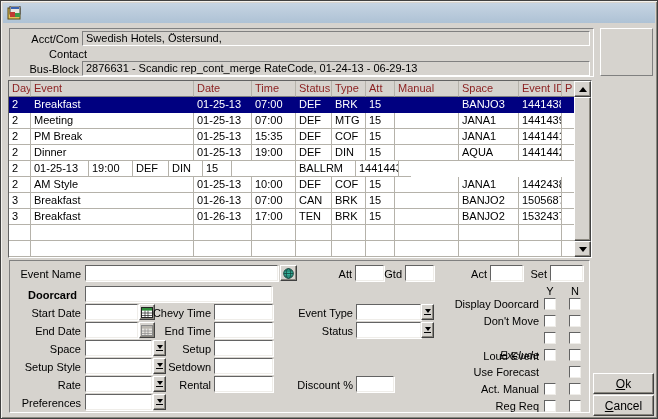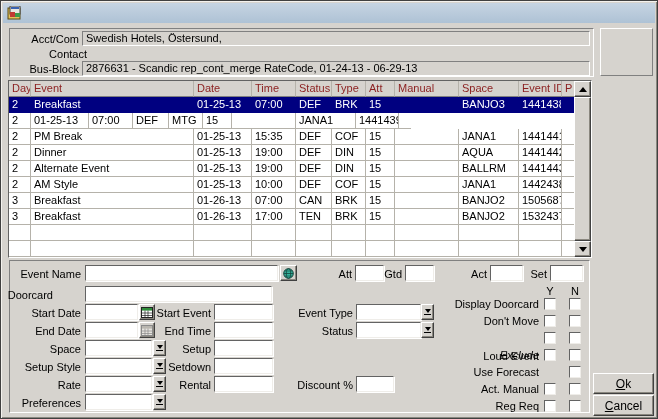--- a/index.html
+++ b/index.html
@@ -138,20 +138,21 @@
             <div class="td c4">DEF</div>
             <div class="td c5">BRK</div>
             <div class="td c6">15</div>
             <div class="td c7"></div>
             <div class="td c8">BANJO3</div>
             <div class="td c9">1441438</div>
             <div class="td c10"></div>
           </div>
           <div class="tr">
             <div class="td c0">2</div>
+            <div class="td c1">Meeting</div>
             <div class="td c2">01-25-13</div>
             <div class="td c3">07:00</div>
             <div class="td c4">DEF</div>
             <div class="td c5">MTG</div>
             <div class="td c6">15</div>
             <div class="td c7"></div>
             <div class="td c8">JANA1</div>
             <div class="td c9">1441439</div>
             <div class="td c10"></div>
           </div>
@@ -176,21 +177,20 @@
             <div class="td c4">DEF</div>
             <div class="td c5">DIN</div>
             <div class="td c6">15</div>
             <div class="td c7"></div>
             <div class="td c8">AQUA</div>
             <div class="td c9">1441442</div>
             <div class="td c10"></div>
           </div>
           <div class="tr">
             <div class="td c0">2</div>
-            <div class="td c1">Alternate Event</div>
             <div class="td c2">01-25-13</div>
             <div class="td c3">19:00</div>
             <div class="td c4">DEF</div>
             <div class="td c5">DIN</div>
             <div class="td c6">15</div>
             <div class="td c7"></div>
             <div class="td c8">BALLRM</div>
             <div class="td c9">1441443</div>
             <div class="td c10"></div>
           </div>
@@ -287,36 +287,36 @@
   </button>
   <div class="lbl" style="left:318px;top:266px;width:33px;">Att</div>
   <input class="inp" style="left: 354px; top: 264px; width: 29px;" value="">
   <div class="lbl" style="left:372px;top:266px;width:29px;">Gtd</div>
   <input class="inp" style="left: 404px; top: 264px; width: 29px;" value="">
   <div class="lbl" style="left:452px;top:266px;width:34px;text-align:right;">Act</div>
   <input class="inp" style="left: 489px; top: 264px; width: 33px;" value="">
   <div class="lbl" style="left:512px;top:266px;width:34px;">Set</div>
   <input class="inp" style="left: 549px; top: 264px; width: 33px;" value="">
 
-  <div class="lbl" style="left:0;top:287px;width:52px;">Doorcard</div>
+  <div class="lbl" style="left:24px;top:287px;width:52px;font-weight:bold;">Doorcard</div>
   <input class="inp" style="left: 84px; top: 285px; width: 187px;" value="">
 
   <div class="lbl" style="left:8px;top:305px;width:72px;">Start Date</div>
   <input class="inp" style="left: 84px; top: 303px; width: 53px;" value="">
   <button class="sqbtn" style="left:138px;top:303px;width:16px;">
     <svg width="12" height="11" viewBox="0 0 12 11">
       <rect x="0.5" y="0.5" width="11" height="10" fill="#fff" stroke="#222"></rect>
       <rect x="1" y="1" width="10" height="2.6" fill="#2f8d3a"></rect>
       <line x1="1" y1="6" x2="11" y2="6" stroke="#222" stroke-width=".7"></line>
       <line x1="1" y1="8.5" x2="11" y2="8.5" stroke="#222" stroke-width=".7"></line>
       <line x1="4" y1="3.6" x2="4" y2="10.5" stroke="#222" stroke-width=".7"></line>
       <line x1="7" y1="3.6" x2="7" y2="10.5" stroke="#222" stroke-width=".7"></line>
     </svg>
   </button>
-  <div class="lbl" style="left:146px;top:305px;width:64px;">Start Event</div>
+  <div class="lbl" style="left:146px;top:305px;width:64px;">Chevy Time</div>
   <input class="inp" style="left: 213px; top: 303px; width: 59px;" value="">
   <div class="lbl" style="left:276px;top:305px;width:76px;">Event Type</div>
   <input class="inp" style="left: 355px; top: 303px; width: 65px;" value="">
   <button class="sqbtn" style="left:420px;top:303px;width:13px;">
     <span class="lovglyph">
         <span class="tri"></span>
         <span class="bar"></span>
       </span>
   </button>
 

